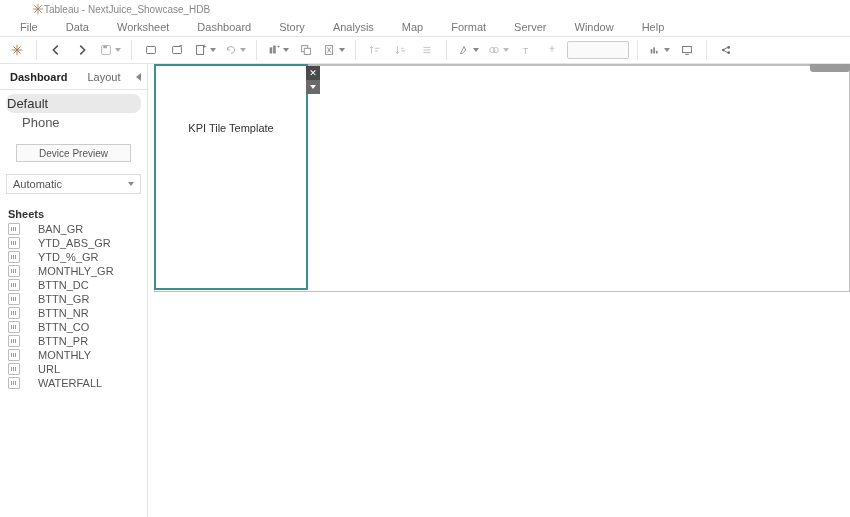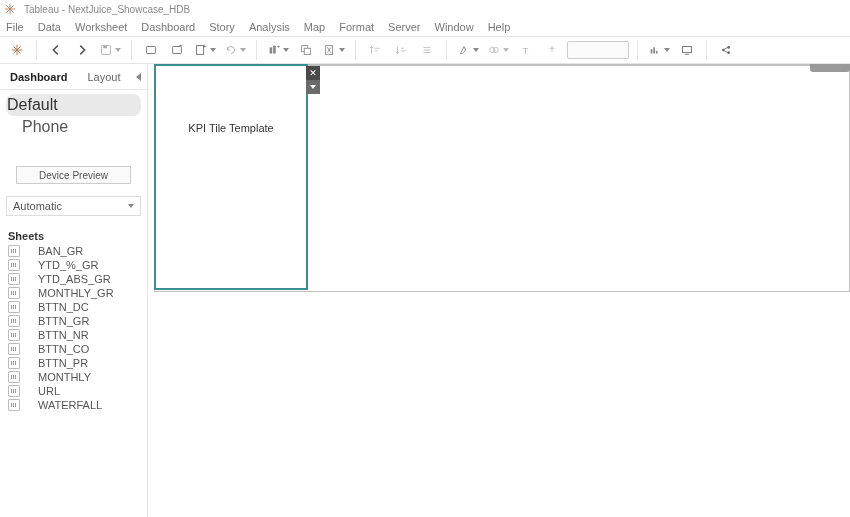--- a/index.html
+++ b/index.html
@@ -1,48 +1,48 @@
 <!DOCTYPE html>
 <html><head>
 <meta charset="utf-8">
 <style>
   * { box-sizing: border-box; margin: 0; padding: 0; }
   body { font-family: -apple-system, "Segoe UI", Arial, sans-serif; font-size: 11px; color: #333; background: #fff; width: 850px; height: 517px; overflow: hidden; }
 
   
-  .titlebar { height: 18px; display: flex; align-items: center; padding: 8px 4px; color: #888; gap: 8px; }
+  .titlebar { height: 18px; display: flex; align-items: center; padding: 8px 4px; color: #888; gap: 0; margin-left: 28px; }
   .titlebar .logo { width: 12px; height: 12px; }
   .titlebar .title-text { font-size: 10px; color: #888; }
 
   
   .menubar { height: 18px; display: flex; align-items: center; padding: 0 6px; gap: 14px; color: #777; font-size: 11px; }
-  .menubar span { cursor: default; }
+  .menubar span { cursor: default; margin-left: 14px; }
 
   
   .toolbar { height: 28px; border-top: 1px solid #e5e5e5; border-bottom: 1px solid #e5e5e5; display: flex; align-items: center; padding: 0 6px; gap: 4px; }
   .toolbar .sep { width: 1px; height: 20px; background: #e5e5e5; margin: 0 4px; }
   .tbtn { width: 22px; height: 22px; display: flex; align-items: center; justify-content: center; border-radius: 2px; color: #666; }
   .tbtn svg { width: 14px; height: 14px; }
   .tbtn.wide { width: 26px; }
   .tbtn .caret { margin-left: 2px; }
   .toolbar-search { width: 62px; height: 18px; border: 1px solid #ccc; border-radius: 2px; background: #fafafa; }
 
   
   .main { display: flex; height: calc(517px - 18px - 18px - 28px); }
   .sidebar { width: 148px; border-right: 1px solid #e5e5e5; display: flex; flex-direction: column; }
   .tabs { display: flex; align-items: center; height: 26px; border-bottom: 1px solid #e5e5e5; }
   .tab { padding: 0 10px; height: 100%; display: flex; align-items: center; font-size: 11px; color: #666; }
   .tab.active { color: #222; font-weight: 600; }
   .tab-collapse { margin-left: auto; width: 20px; display:flex; align-items:center; justify-content:center; color:#888; }
 
   .device-list { padding: 4px 6px 6px 6px; }
-  .device-item { padding: 2px 1px; font-size: 16px; color: #555; border-radius: 8px; }
+  .device-item { padding: 2px 1px; font-size: 13px; color: #555; border-radius: 8px; }
   .device-item.sel { background: #e9e9e9; color: #333; }
   .device-item.indent { padding-left: 16px; }
-  .device-preview { margin: 22px 16px 10px 16px; border: 1px solid #ccc; background: #fafafa; font-size: 10px; color: #555; height: 18px; display:flex; align-items:center; justify-content:center; }
+  .device-preview { margin: 6px 16px 10px 16px; border: 1px solid #ccc; background: #fafafa; font-size: 10px; color: #555; height: 18px; display:flex; align-items:center; justify-content:center; }
 
   .section { padding: 6px 8px 2px 8px; font-size: 11px; font-weight: 600; color: #333; }
   .size-select { margin: 2px 6px 8px 6px; height: 20px; border: 1px solid #ddd; display:flex; align-items:center; justify-content:space-between; padding: 0 6px; font-size: 11px; color:#555; background:#fff;gap:32px; }
 
   .sheets { padding: 0 4px; overflow: auto; }
   .sheet-row { display:flex; align-items:center; gap:18px; padding: 1px 4px; font-size: 11px; color:#555; }
   .sheet-row .sicon { width:12px; height:12px; border:1px solid #bbb; border-radius:1px; display:flex; align-items:center; justify-content:center; }
   .sheet-row .sicon::after { content:""; width:6px; height:4px; background: linear-gradient(to right, #999 1px, transparent 1px) 0 0/2px 100%; }
 
   .canvas-wrap { flex: 1; position: relative; background: #fff; }
@@ -266,25 +266,25 @@
     </div>
 
     <div class="section">Sheets</div>
     <div class="sheets">
       <div class="sheet-row">
           <span class="sicon"></span>
           <span>BAN_GR</span>
         </div>
       <div class="sheet-row">
           <span class="sicon"></span>
+          <span>YTD_ABS_GR</span>
+        </div>
+      <div class="sheet-row">
+          <span class="sicon"></span>
           <span>YTD_%_GR</span>
-        </div>
-      <div class="sheet-row">
-          <span class="sicon"></span>
-          <span>YTD_ABS_GR</span>
         </div>
       <div class="sheet-row">
           <span class="sicon"></span>
           <span>MONTHLY_GR</span>
         </div>
       <div class="sheet-row">
           <span class="sicon"></span>
           <span>BTTN_DC</span>
         </div>
       <div class="sheet-row">

